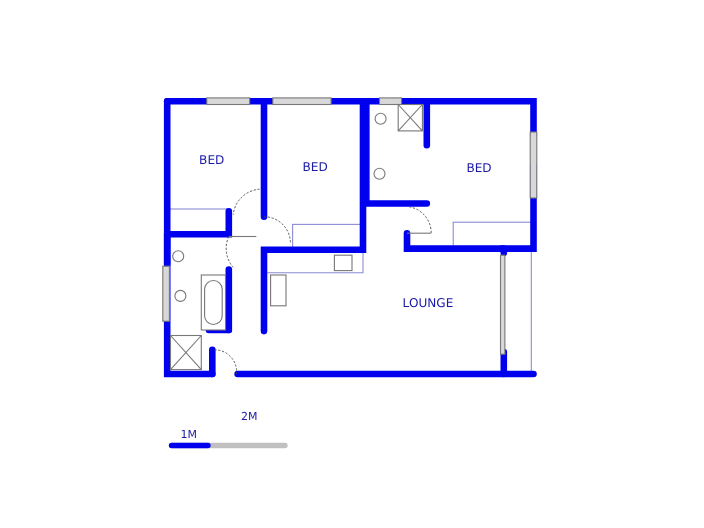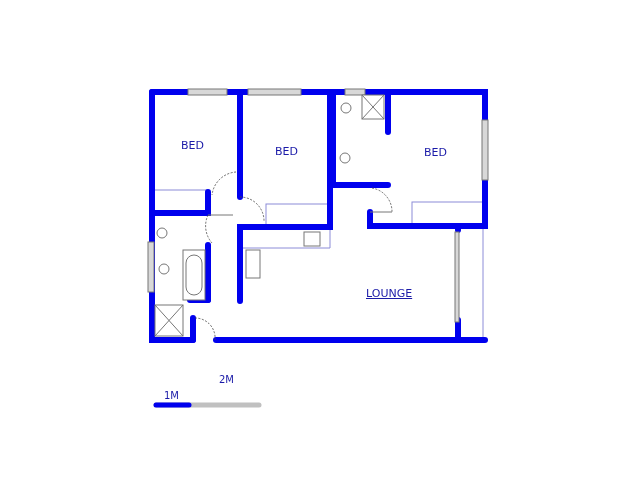--- a/index.html
+++ b/index.html
@@ -85,16 +85,16 @@
 
   <g>
     <line x1="156" y1="405" x2="259" y2="405" stroke="#c0c0c0" stroke-width="5" stroke-linecap="round"></line>
     <line x1="156" y1="405" x2="189" y2="405" stroke="#0000ee" stroke-width="5" stroke-linecap="round"></line>
   </g>
 </svg>
 
 <div class="label" style="left:181px;top:139px;">BED</div>
 <div class="label" style="left:275px;top:145px;">BED</div>
 <div class="label" style="left:424px;top:146px;">BED</div>
-<div class="label" style="left:366px;top:287px;text-decoration:underline;">LOUNGE</div>
+<div class="label" style="left:366px;top:269px;">LOUNGE</div>
 
 <div class="scale-label" style="left:164px;top:390px;">1M</div>
 <div class="scale-label" style="left:219px;top:374px;">2M</div>
 
 </body></html>

